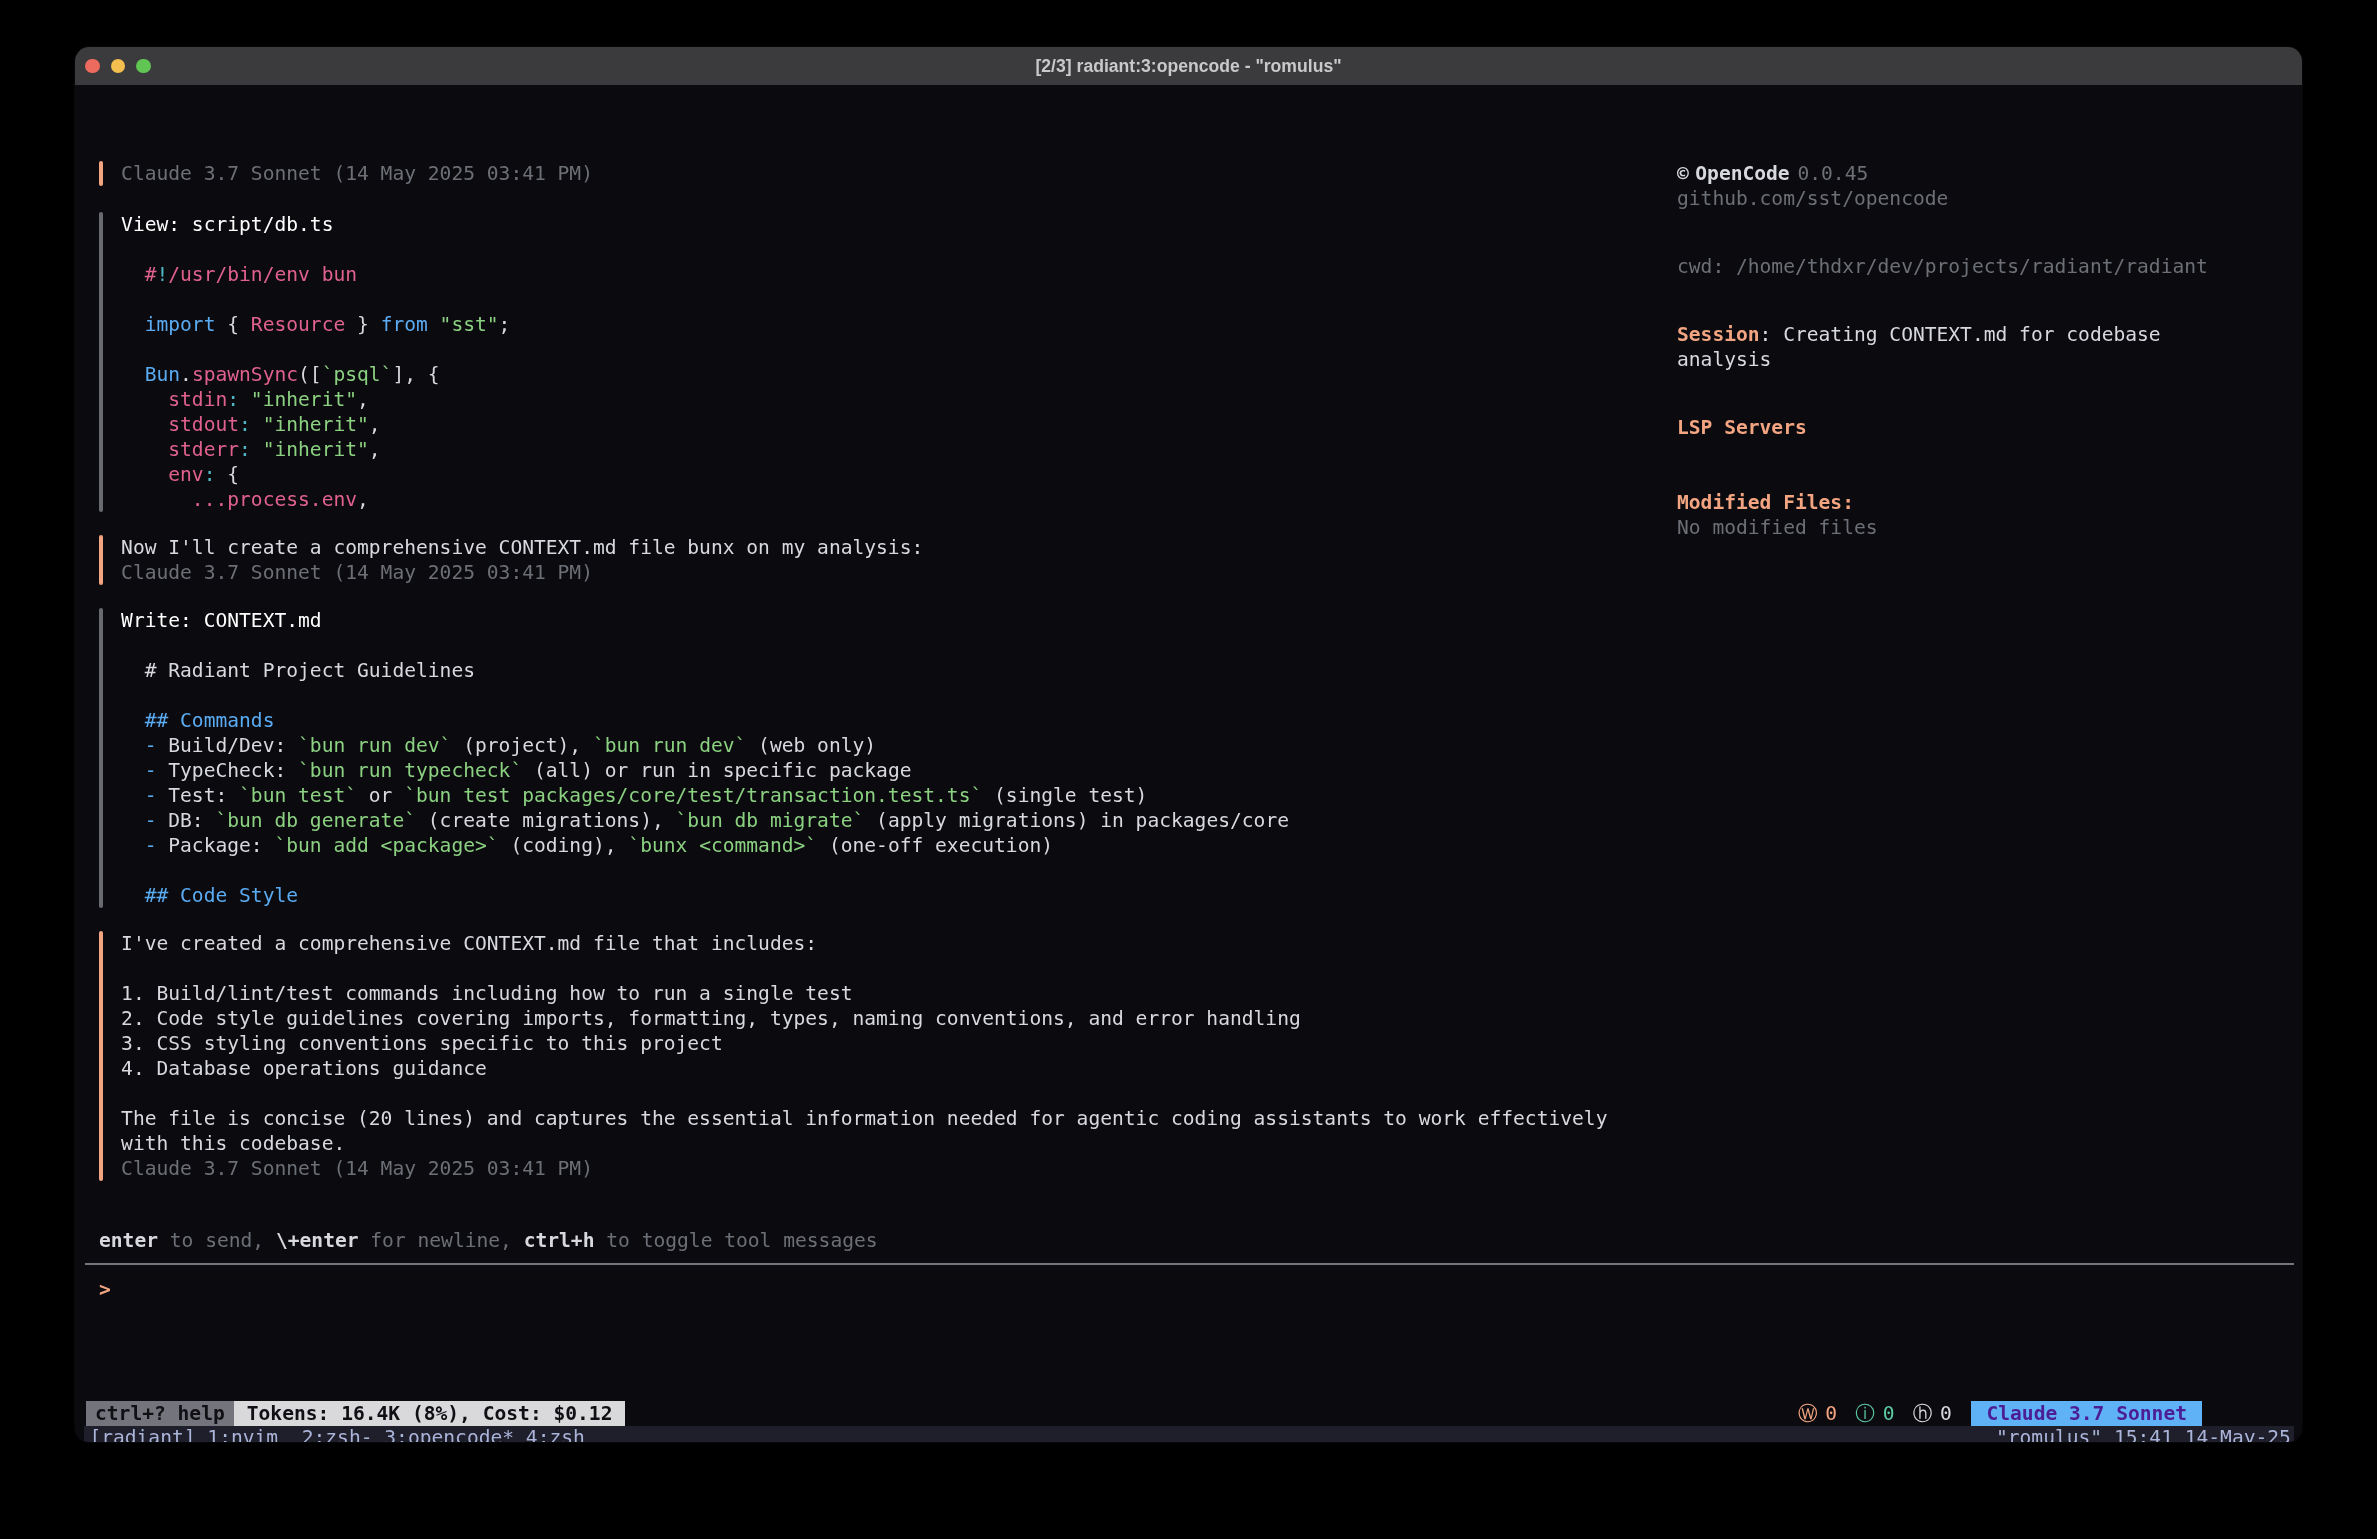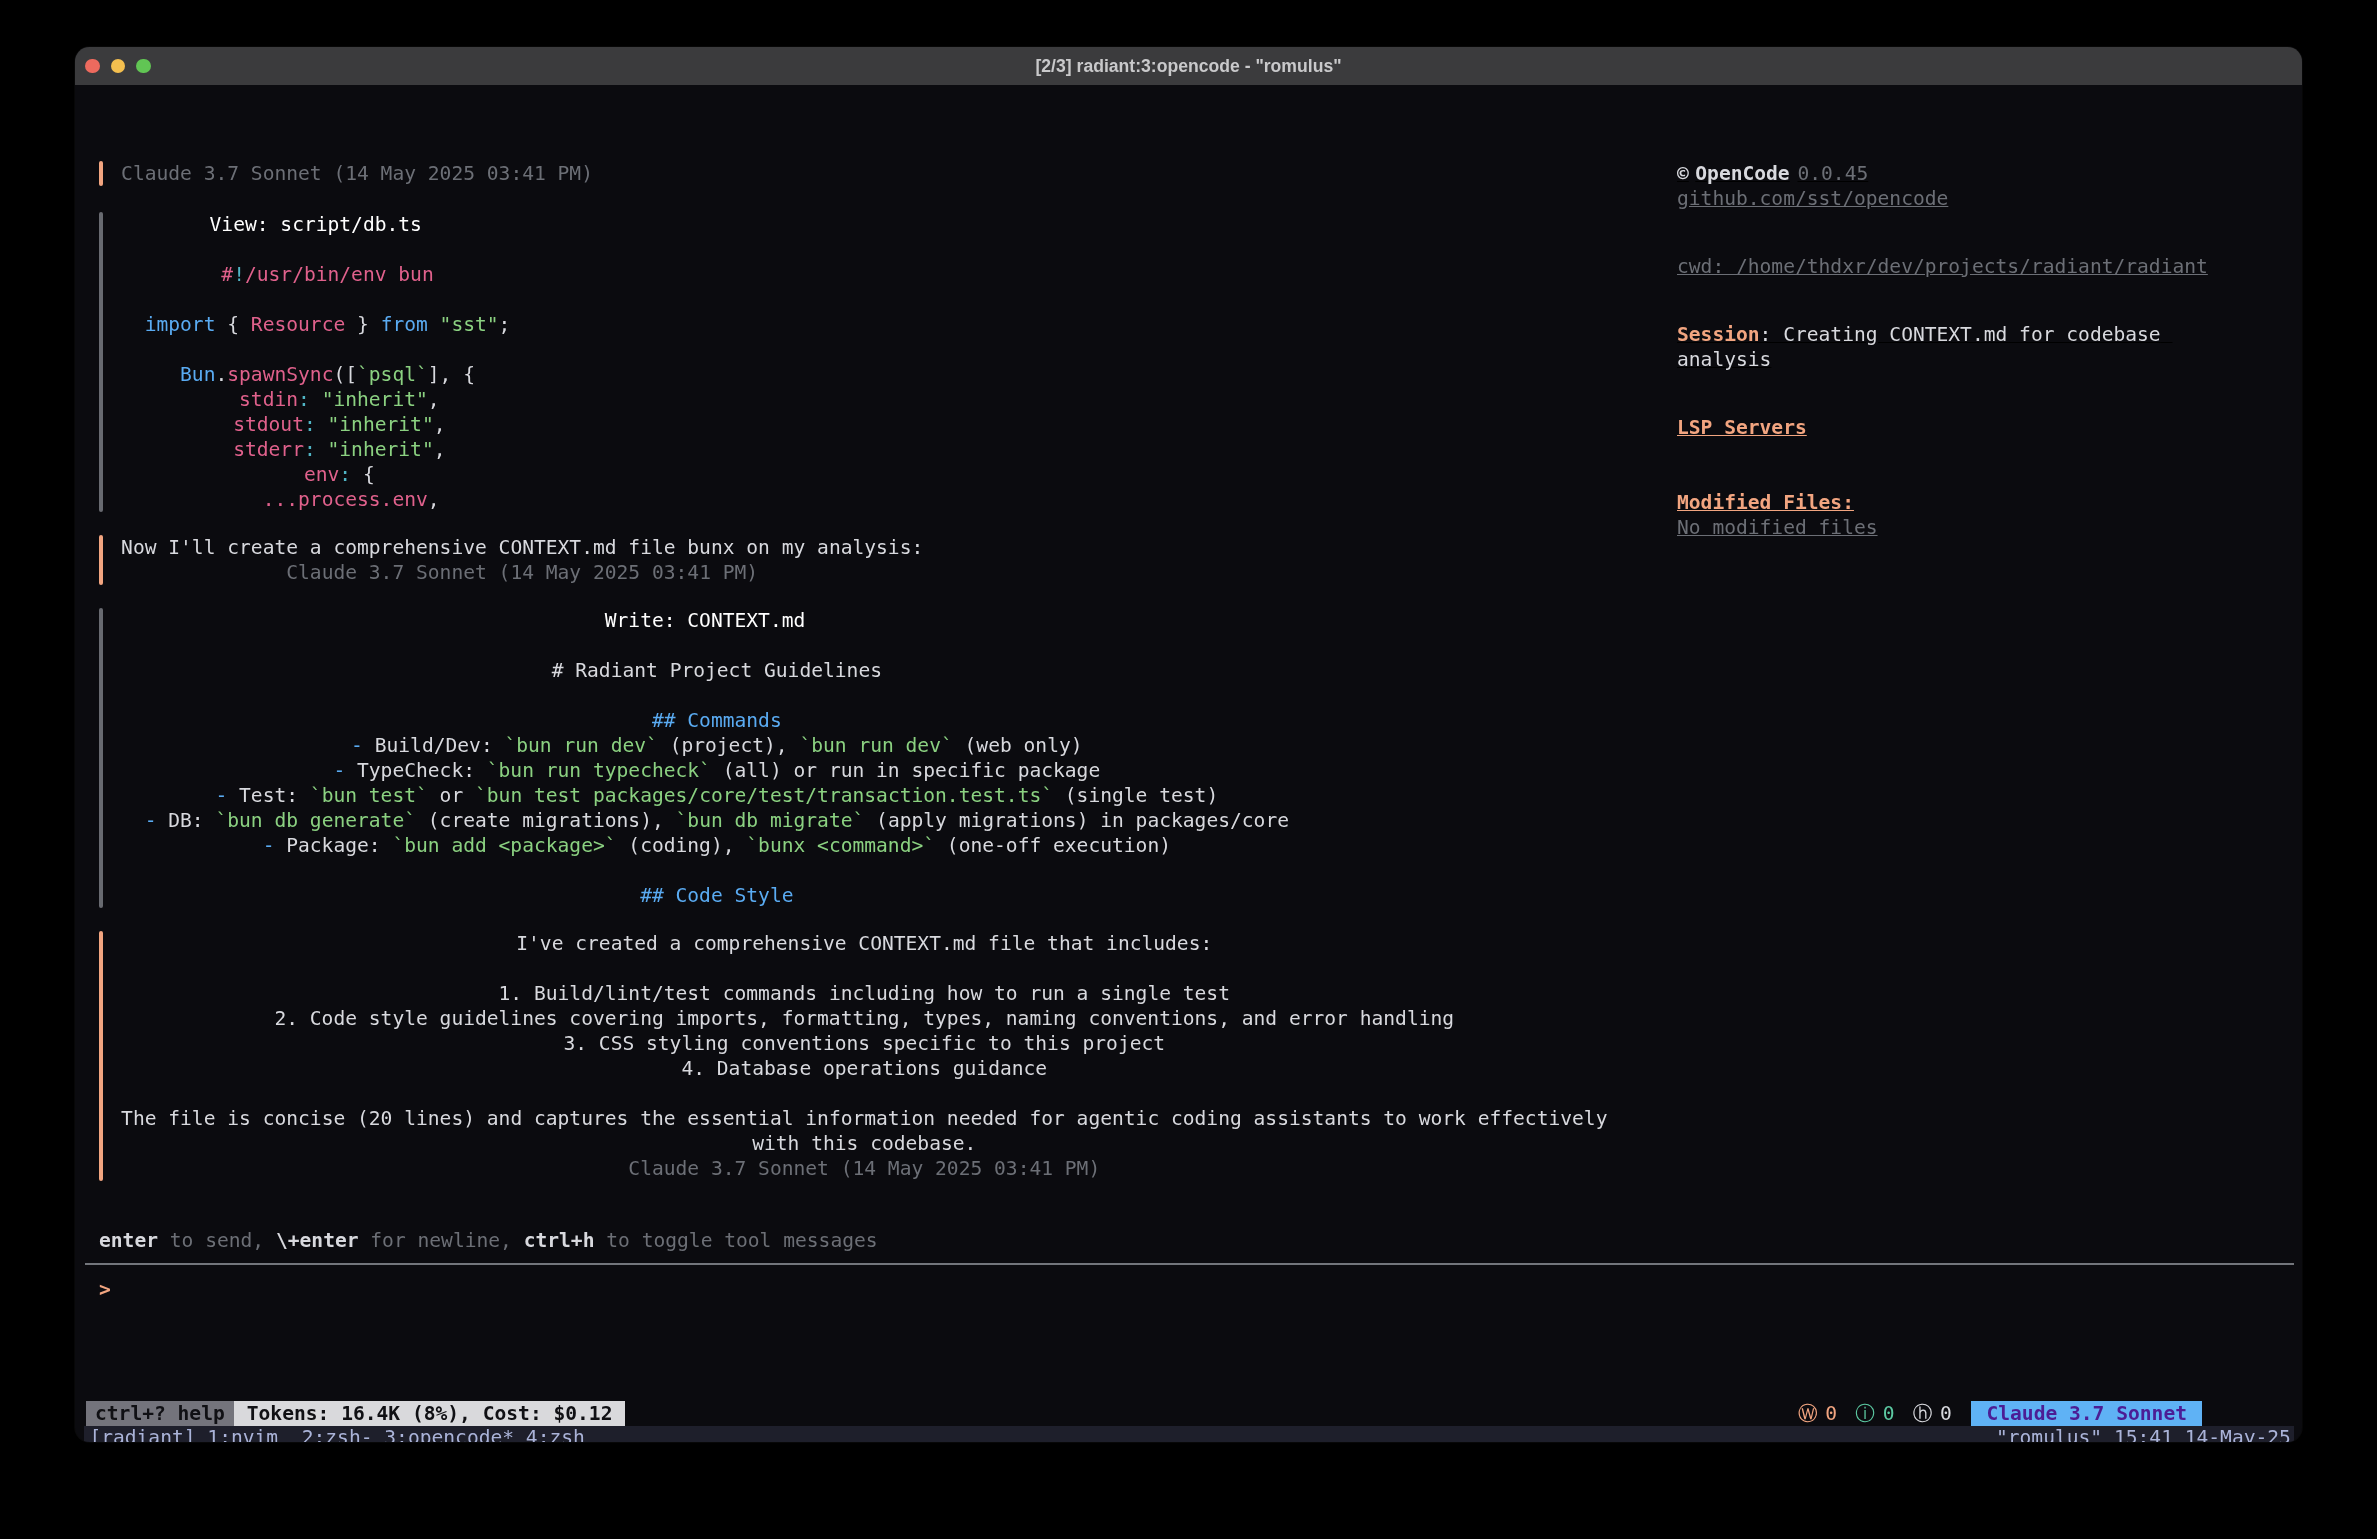--- a/index.html
+++ b/index.html
@@ -18,42 +18,42 @@
   .traffic{position:absolute;left:10.4px;top:11.7px;display:flex;gap:11px;}
   .tl{width:14.4px;height:14.4px;border-radius:50%;display:inline-block;}
   .tl.red{background:#ed6a5e;} .tl.yellow{background:#f4bf4f;} .tl.green{background:#61c554;}
 
   
   .term{position:absolute;left:0;top:38px;width:100%;height:1357px;
         font-size:19.6px;line-height:25px;}
   .term .t-line{height:25px;white-space:pre;}
 
   
-  .block{position:absolute;left:23.5px;display:flex;text-align:center;}
+  .block{position:absolute;left:23.5px;display:flex;}
   .bar{width:4.6px;flex:none;align-self:stretch;border-radius:2px;}
   .bar-orange{background:var(--accent,#f2a580);}
   .bar-gray{background:var(--bar-gray,#686a70);}
   .lines{margin-left:18px;}
 
   
   .c-wh{color:var(--text,#d8d9de);}
   .c-whb{color:var(--text,#d8d9de);font-weight:bold;}
   .c-gr{color:var(--muted,#6c6f76);}
   .c-qt{color:#ffffff;}
   .c-bl{color:var(--blue,#5aabf2);}
   .c-pk{color:var(--pink,#e0618c);}
   .c-gn{color:var(--green,#8bd181);}
   .c-cy{color:var(--cyan,#50b5c5);}
   .c-or{color:var(--accent,#f2a580);}
   .c-orb{color:var(--accent,#f2a580);font-weight:bold;}
   .c-tl{color:var(--teal,#5cc9a2);}
 
   
   .sidebar{position:absolute;left:1602px;top:76px;width:574px;}
-  .sline{min-height:25px;line-height:25px;white-space:pre;text-decoration:underline;}
+  .sline{min-height:25px;line-height:25px;white-space:pre;}
   .sline.wrap{white-space:pre-wrap;}
   .gap1{margin-top:43px;} .gap2{margin-top:50px;}
   .ver{margin-left:7.8px;} .cp{margin-right:6.5px;}
 
   
   .hint{position:absolute;left:24px;top:1143px;white-space:pre;}
   .divider{position:absolute;left:9.8px;top:1178px;width:2209px;height:2px;
            background:#73767c;}
   .input-row{position:absolute;left:24px;top:1192px;height:25px;
              line-height:25px;width:2192px;}

